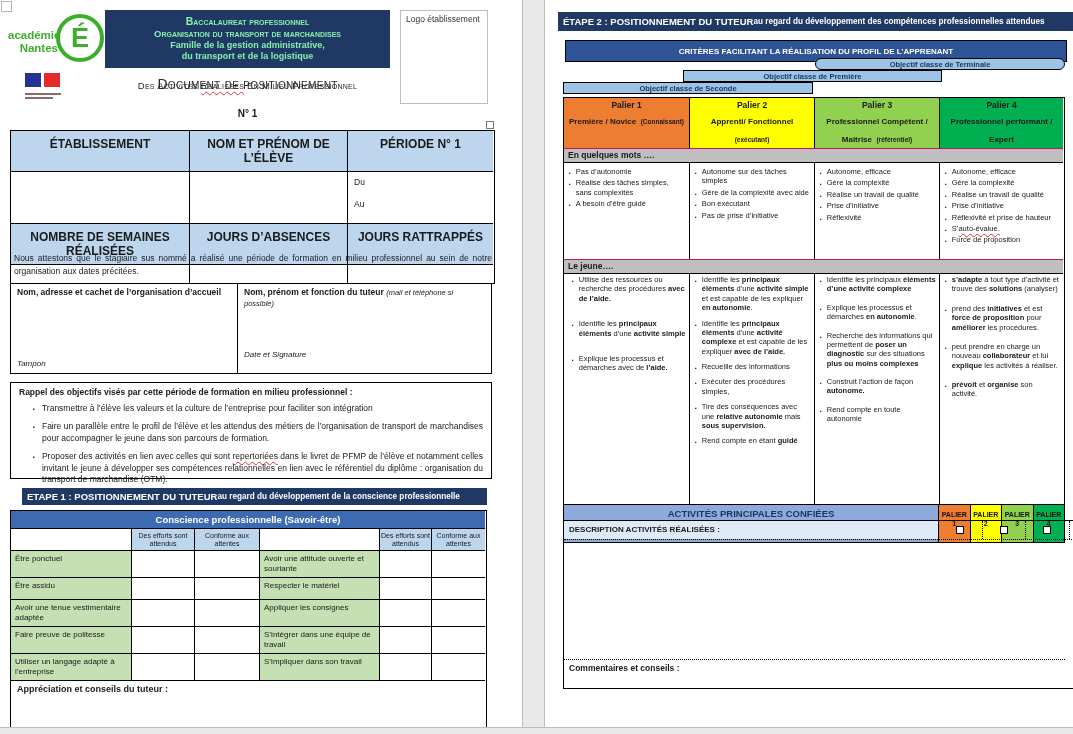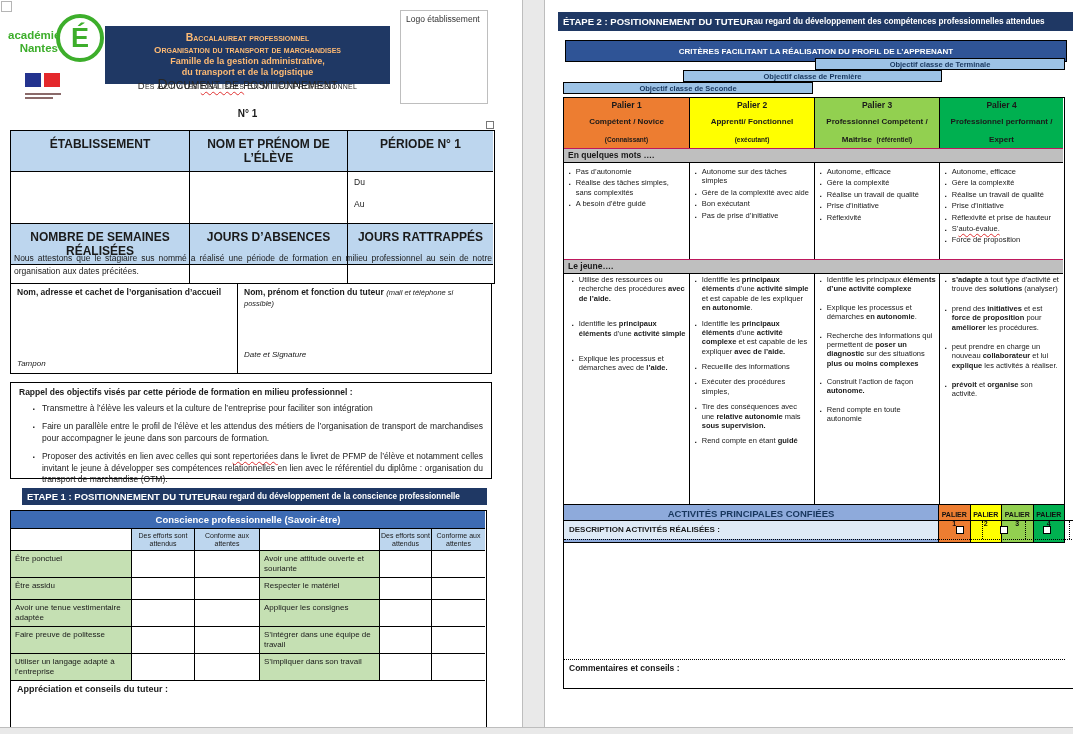--- a/index.html
+++ b/index.html
@@ -19,21 +19,21 @@
 
   
   .acad-text { position:absolute; left:8px; top:29px; width:50px; text-align:right; color:#3DAE2B; font-weight:bold; font-size:11.5px; line-height:12.5px; }
   .acad-circle { position:absolute; left:56px; top:14px; width:48px; height:48px; border:4px solid #3DAE2B; border-radius:50%; color:#3DAE2B; font-weight:bold; font-size:27px; display:flex; align-items:center; justify-content:center; background:#fff; }
   .flag { position:absolute; left:25px; top:73px; width:44px; }
   .flag .fb { display:inline-block; width:16px; height:14px; background:#24338F; }
   .flag .fr { display:inline-block; width:16px; height:14px; background:#E4282C; margin-left:3px; }
   .flag .ftxt i { display:block; height:2px; background:#8a6a6a; margin-top:2px; }
   .flag .ftxt i:first-child { width:36px; } .flag .ftxt i:last-child { width:28px; }
 
-  .prog { left:105px; top:10px; width:285px; height:58px; background:#1F3864; color:#fdba74; text-align:center; padding-top:5px;margin-top:16px; }
+  .prog { left:105px; top:10px; width:285px; height:58px; background:#1F3864; color:#86efac; text-align:center; padding-top:5px; }
   .prog .l1 { font-variant:small-caps; font-weight:bold; font-size:10.5px; line-height:13px; }
   .prog .l2 { font-variant:small-caps; font-weight:bold; font-size:9.5px; line-height:12px; }
   .prog .l3 { font-weight:bold; font-size:9px; line-height:11px; }
 
   .logo-box { left:400px; top:10px; width:88px; height:94px; border:1px solid #BEBEBE; padding:3px 5px; font-size:8.5px; line-height:1.35; color:#333; }
 
   .dt1 { left:0; top:76px; width:495px; text-align:center; font-variant:small-caps; font-size:14px; color:#262626; letter-spacing:.3px; }
   .dt2 { left:0; top:80px; width:495px; text-align:center; font-variant:small-caps; font-size:9.5px; color:#262626; letter-spacing:.3px; }
   .dtn { left:0; top:108px; width:495px; text-align:center; font-size:10px; font-weight:bold; font-variant:small-caps; }
   .chk-page { left:486px; top:121px; width:8px; height:8px; border:1px solid #777; display:block; position:absolute; background:#fff; }
@@ -74,21 +74,21 @@
   .chead { grid-column:1/-1; background:#3D6BB3; color:#fff; font-weight:bold; font-size:9.5px; text-align:center; padding:3px 0; border-bottom:1px solid #000; }
   .sub { min-height:21px; font-size:7px; text-align:center; padding:3px 1px 1px 1px; line-height:1.2; }
   .lb { background:#BDD6EE; }
   .gcell { background:#C5E0B3; font-size:8px; padding:3px 4px; line-height:1.25; min-height:22px; }
   .rcell { background:#fff; min-height:22px; }
   .appr { grid-column:1/-1; min-height:62px; font-weight:bold; font-size:9px; padding:3px 6px; }
 
   
   .criteres { left:20px; top:40px; width:502px; height:22px; background:#2F5496; border:1px solid #000; color:#fff; font-weight:bold; font-size:8px; display:flex; align-items:center; justify-content:center; }
   .obj { position:absolute; height:12px; background:#9DC3E6; border:1px solid #000; color:#17365D; font-weight:bold; font-size:7.5px; display:flex; align-items:center; justify-content:center; }
-  .obj-t { left:270px; top:58px; width:250px; }
+  .obj-t { left:270px; top:58px; width:250px;border-radius:6px; }
   .obj-p { left:138px; top:70px; width:259px; }
   .obj-s { left:18px; top:82px; width:250px; }
 
   .ptable { left:18px; top:97px; width:502px; border:1.5px solid #000; display:grid; grid-template-columns:125px 125px 125px 124px; }
   .phead { min-height:37px; text-align:center; padding:2px 2px; }
   .pl-label { font-weight:bold; font-size:8.5px; }
   .pl-name { font-weight:bold; font-size:8px; line-height:1.18; }
   .pl-sub { font-weight:bold; font-size:6.5px; }
   .p1-bg { background:#ED7D31; } .p2-bg { background:#FFFF00; } .p3-bg { background:#92D050; } .p4-bg { background:#00B050; }
   .grayrow { grid-column:1/-1; background:#BFBFBF; font-weight:bold; font-size:8.5px; line-height:13px; height:14px; padding:0 4px; border-top:1px solid #be185d; }
@@ -268,21 +268,21 @@
 
     <div class="abs criteres">CRITÈRES FACILITANT LA RÉALISATION DU PROFIL DE L’APPRENANT</div>
 
     <div class="obj obj-t">Objectif classe de Terminale</div>
     <div class="obj obj-p">Objectif classe de Première</div>
     <div class="obj obj-s">Objectif classe de Seconde</div>
 
     <div class="abs ptable">
       <div class="phead p1-bg">
         <div class="pl-label">Palier 1</div>
-        <div><span class="pl-name">Compétent / Novice</span> <span class="pl-sub">(Connaissant)</span></div>
+        <div><span class="pl-name">Première / Novice</span> <span class="pl-sub">(Connaissant)</span></div>
       </div>
       <div class="phead p2-bg bl">
         <div class="pl-label">Palier 2</div>
         <div><span class="pl-name">Apprenti/ Fonctionnel</span> <span class="pl-sub">(exécutant)</span></div>
       </div>
       <div class="phead p3-bg bl">
         <div class="pl-label">Palier 3</div>
         <div><span class="pl-name">Professionnel Compétent / Maîtrise</span> <span class="pl-sub">(référentiel)</span></div>
       </div>
       <div class="phead p4-bg bl">

